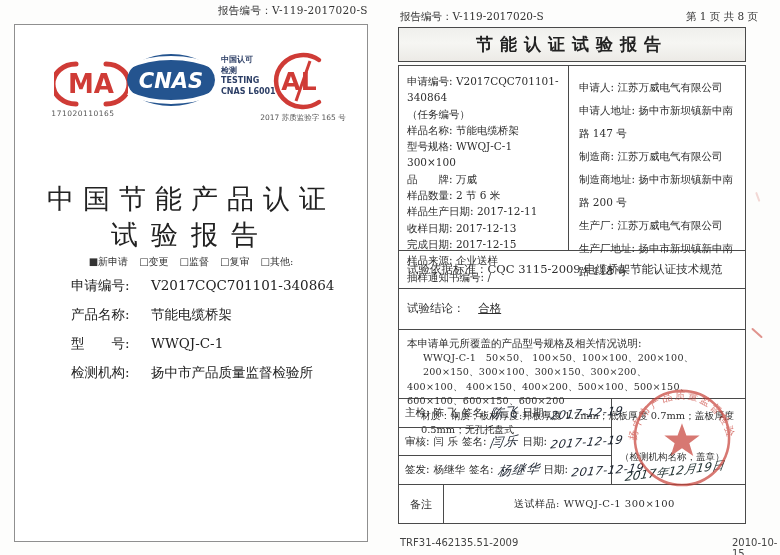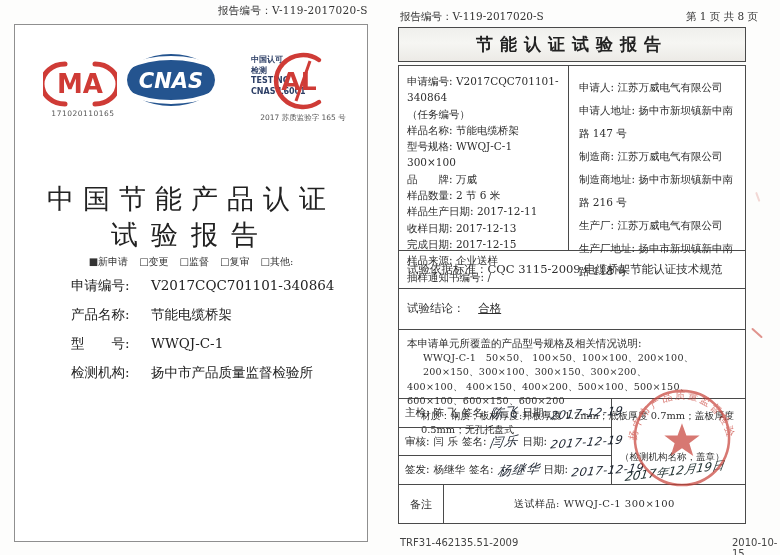--- a/index.html
+++ b/index.html
@@ -4,24 +4,24 @@
 <style>
   html,body{margin:0;padding:0;background:#ffffff;}
   .canvas{
     position:relative;width:780px;height:555px;background:#fdfdfc;overflow:hidden;
     font-family:"DejaVu Serif","Liberation Serif",serif;color:#2e2e2e;
   }
   .abs{position:absolute;}
   
   .left-report-no{left:218px;top:4px;font-size:10.5px;color:#333;letter-spacing:.3px;}
   .left-page{left:14px;top:24px;width:352px;height:516px;background:#fff;border:1px solid #8f8f8f;}
-  .cma{left:28px;top:34px;text-align:right;}
+  .cma{left:39px;top:34px;text-align:right;}
   .cma-num{left:20px;top:84px;width:96px;text-align:center;font-size:7.5px;color:#555;letter-spacing:.5px;font-family:"DejaVu Sans",sans-serif;}
   .cnas{left:110px;top:27px;}
-  .cnas-side{left:206px;top:30px;font-family:"DejaVu Sans","Liberation Sans",sans-serif;font-weight:bold;color:#2d3f66;font-size:8px;line-height:10.5px;margin-left:30px;}
+  .cnas-side{left:206px;top:30px;font-family:"DejaVu Sans","Liberation Sans",sans-serif;font-weight:bold;color:#2d3f66;font-size:8px;line-height:10.5px;}
   .cal{left:254px;top:26px;}
   .cal-num{left:232px;top:88px;width:112px;text-align:center;font-size:7.5px;color:#555;font-family:"DejaVu Sans",sans-serif;}
   .main-title1{left:0;top:156px;width:100%;text-align:center;font-size:27px;letter-spacing:9px;color:#222;}
   .main-title2{left:0;top:192px;width:100%;text-align:center;font-size:27px;letter-spacing:13px;color:#222;}
   .apply-row{left:0;top:230px;width:100%;display:flex;justify-content:center;gap:11px;font-size:10px;color:#333;}
   .left-fields{left:56px;top:252px;font-size:13.5px;color:#222;}
   .left-field-row{height:29px;display:flex;}
   .left-field-row .lf-label{min-width:74px;}
   .left-field-row .lf-value{margin-left:6px;}
   .cqc{left:50%;top:372px;transform:translateX(-50%);}
@@ -164,21 +164,21 @@
         <div>样品生产日期: 2017-12-11</div>
         <div>收样日期: 2017-12-13</div>
         <div>完成日期: 2017-12-15</div>
         <div>样品来源: 企业送样</div>
         <div>抽样通知书编号: /</div>
       </div>
       <div class="row1-right">
         <div>申请人: 江苏万威电气有限公司</div>
         <div>申请人地址: 扬中市新坝镇新中南路 147 号</div>
         <div>制造商: 江苏万威电气有限公司</div>
-        <div>制造商地址: 扬中市新坝镇新中南路 216 号</div>
+        <div>制造商地址: 扬中市新坝镇新中南路 200 号</div>
         <div>生产厂: 江苏万威电气有限公司</div>
         <div>生产厂地址: 扬中市新坝镇新中南路 118 号</div>
       </div>
     </div>
 
     <div class="row2 trow">试验依据标准：CQC 3115-2009 电缆桥架节能认证技术规范</div>
 
     <div class="row3 trow">
       <span>试验结论：</span>
       <span class="concl-val">合格</span>

